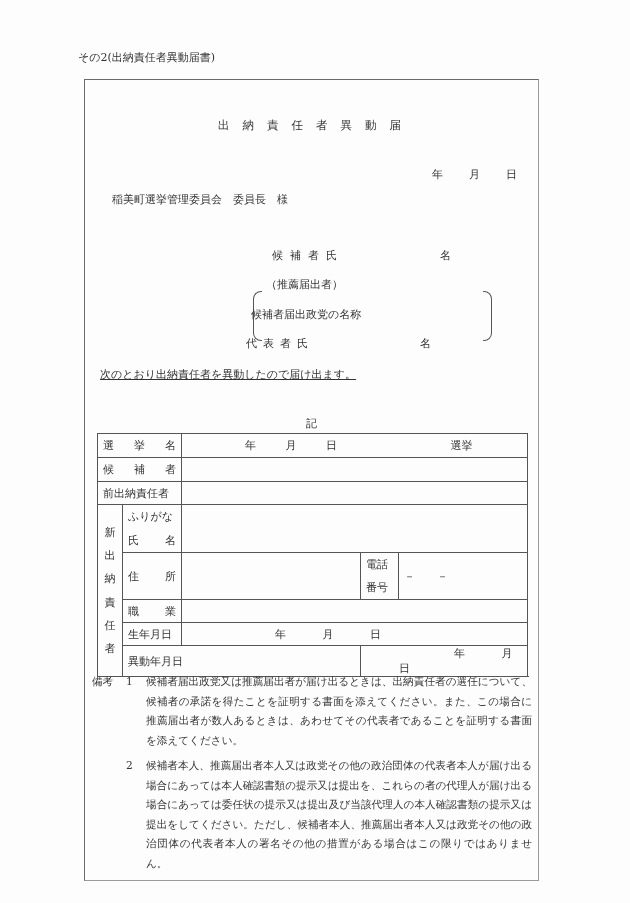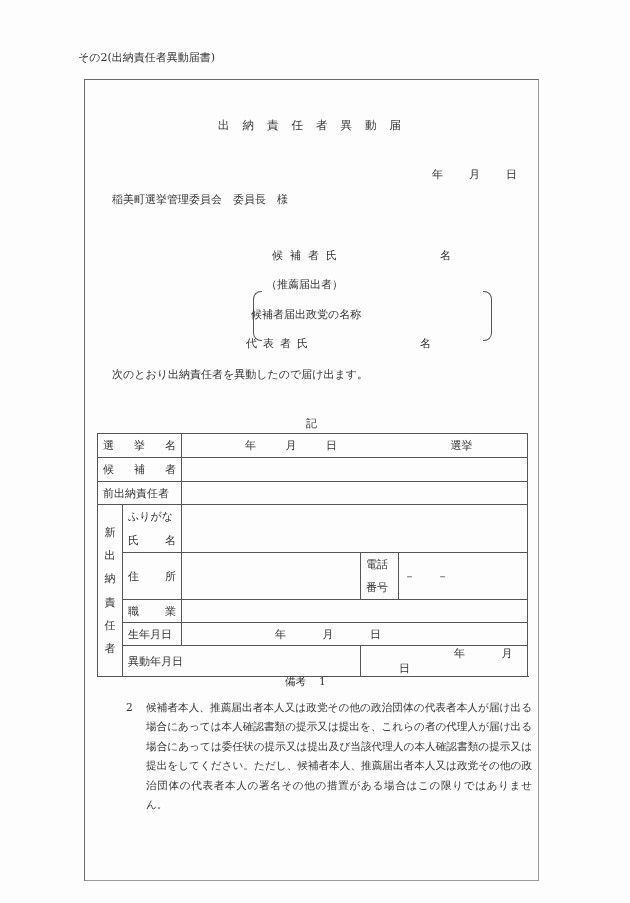--- a/index.html
+++ b/index.html
@@ -18,33 +18,33 @@
   .date-line span { display:inline-block; }
   .addressee { left:112px; top:192px; }
   .cand-label { left:272px; top:248px; letter-spacing:7px; }
   .cand-name-suffix { left:440px; top:248px; }
   .sponsor { left:266px; top:277px; }
   .party-name { left:251px; top:307px; }
   .rep-label { left:246px; top:336px; letter-spacing:6px; }
   .rep-name-suffix { left:420px; top:336px; }
   .bracket-l { position:absolute; left:253px; top:291px; width:8px; height:48px; border:1.3px solid #555; border-right:none; border-radius:8px 0 0 8px; }
   .bracket-r { position:absolute; left:483px; top:291px; width:8px; height:48px; border:1.3px solid #555; border-left:none; border-radius:0 8px 8px 0; }
-  .intro { left:112px; top:367px; }
+  .intro { left:100px; top:367px;text-decoration:underline; }
   .ki { left:306px; top:416px; }
 
   table.form {
     position:absolute; left:97px; top:433px; width:430px; border-collapse:collapse; table-layout:fixed;
   }
   table.form td { border:1px solid #555; padding:0 5px; height:22px; font-size:11px; vertical-align:middle; }
   .lbl-spread { display:flex; justify-content:space-between; }
   .vert { text-align:center; padding:0 !important; line-height:23.3px; }
   .center { text-align:left; }
   .datecell span { display:inline-block; }
   .notes { position:absolute; left:92px; top:672px; width:440px; font-size:10.6px; line-height:19.5px; }
-  .note-row { display:flex;justify-content:center; }
+  .note-row { display:flex; }
   .note-head { width:34px; flex:none; }
   .note-num { width:20px; flex:none; }
   .note-body { flex:1; text-align:justify; }
 </style>
 </head>
 <body>
 
 <div class="abs header-caption">その2(出納責任者異動届書)</div>
 
 <div class="frame"></div>
@@ -167,19 +167,20 @@
       <span style="margin-left:33px">日</span>
     </td>
   </tr>
 </tbody>
   </table>
 
 <div class="notes">
   <div class="note-row">
     <div class="note-head">備考</div>
     <div class="note-num">1</div>
+    <div class="note-body">候補者届出政党又は推薦届出者が届け出るときは、出納責任者の選任について、候補者の承諾を得たことを証明する書面を添えてください。また、この場合に推薦届出者が数人あるときは、あわせてその代表者であることを証明する書面を添えてください。</div>
   </div>
   <div class="note-row" style="margin-top:6px">
     <div class="note-head"></div>
     <div class="note-num">2</div>
     <div class="note-body">候補者本人、推薦届出者本人又は政党その他の政治団体の代表者本人が届け出る場合にあっては本人確認書類の提示又は提出を、これらの者の代理人が届け出る場合にあっては委任状の提示又は提出及び当該代理人の本人確認書類の提示又は提出をしてください。ただし、候補者本人、推薦届出者本人又は政党その他の政治団体の代表者本人の署名その他の措置がある場合はこの限りではありません。</div>
   </div>
 </div>
 
 </body></html>

